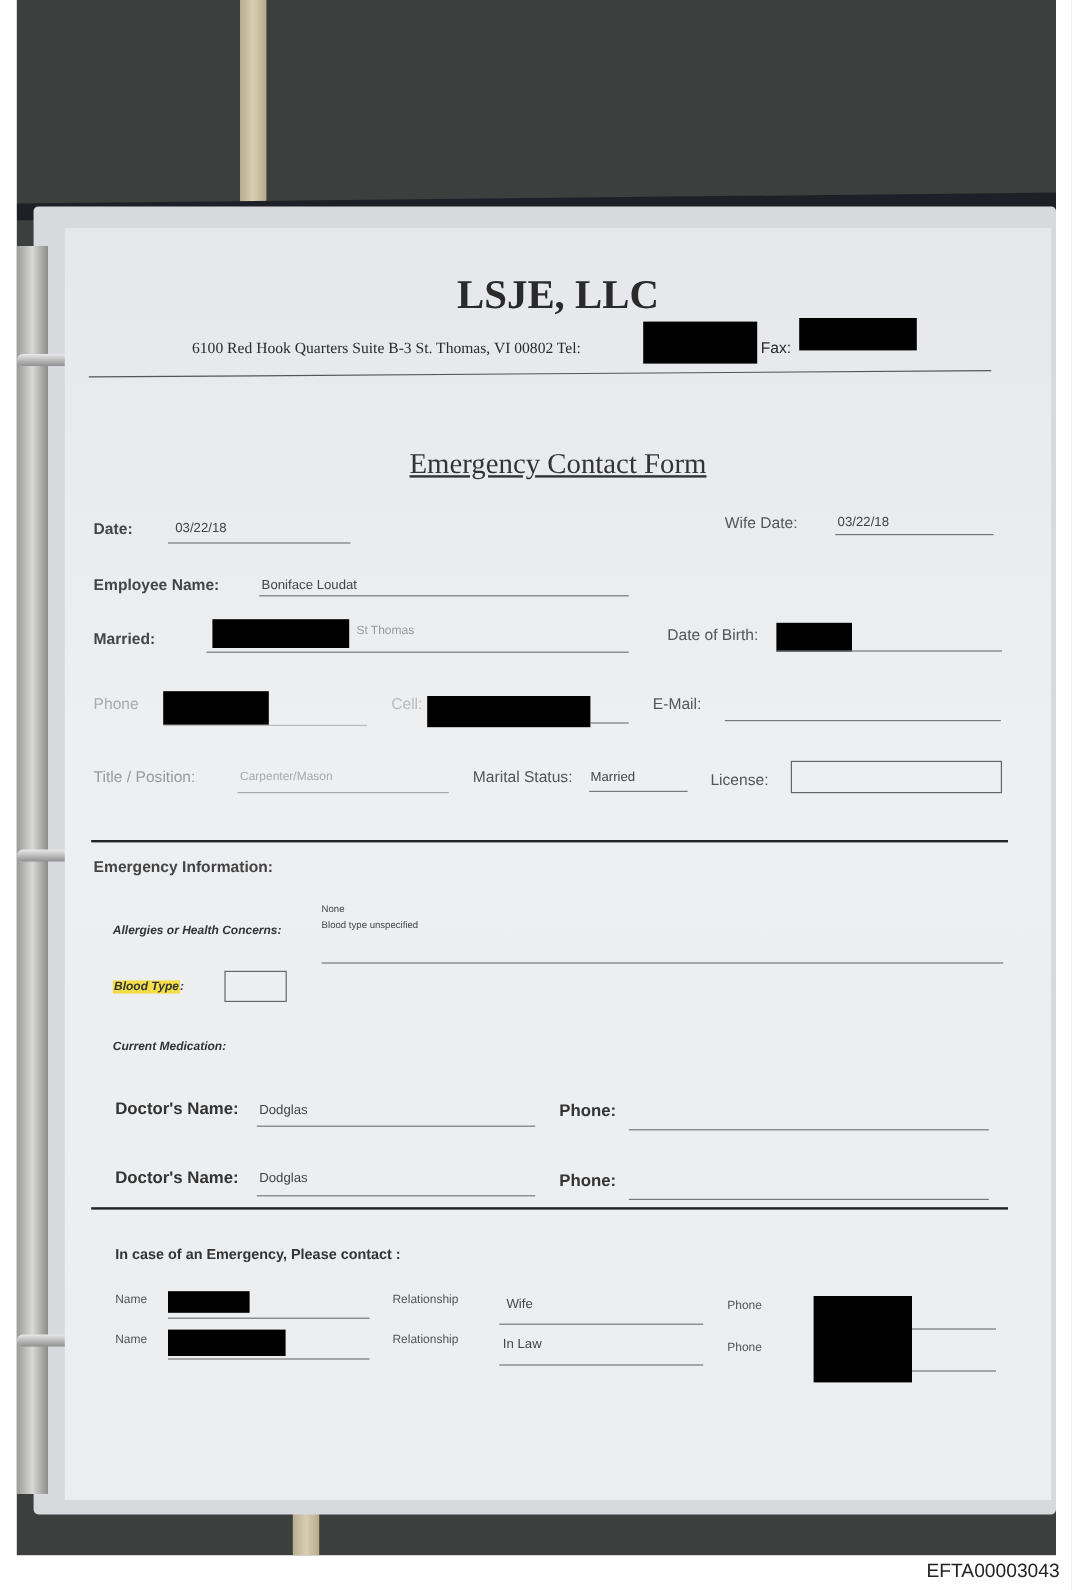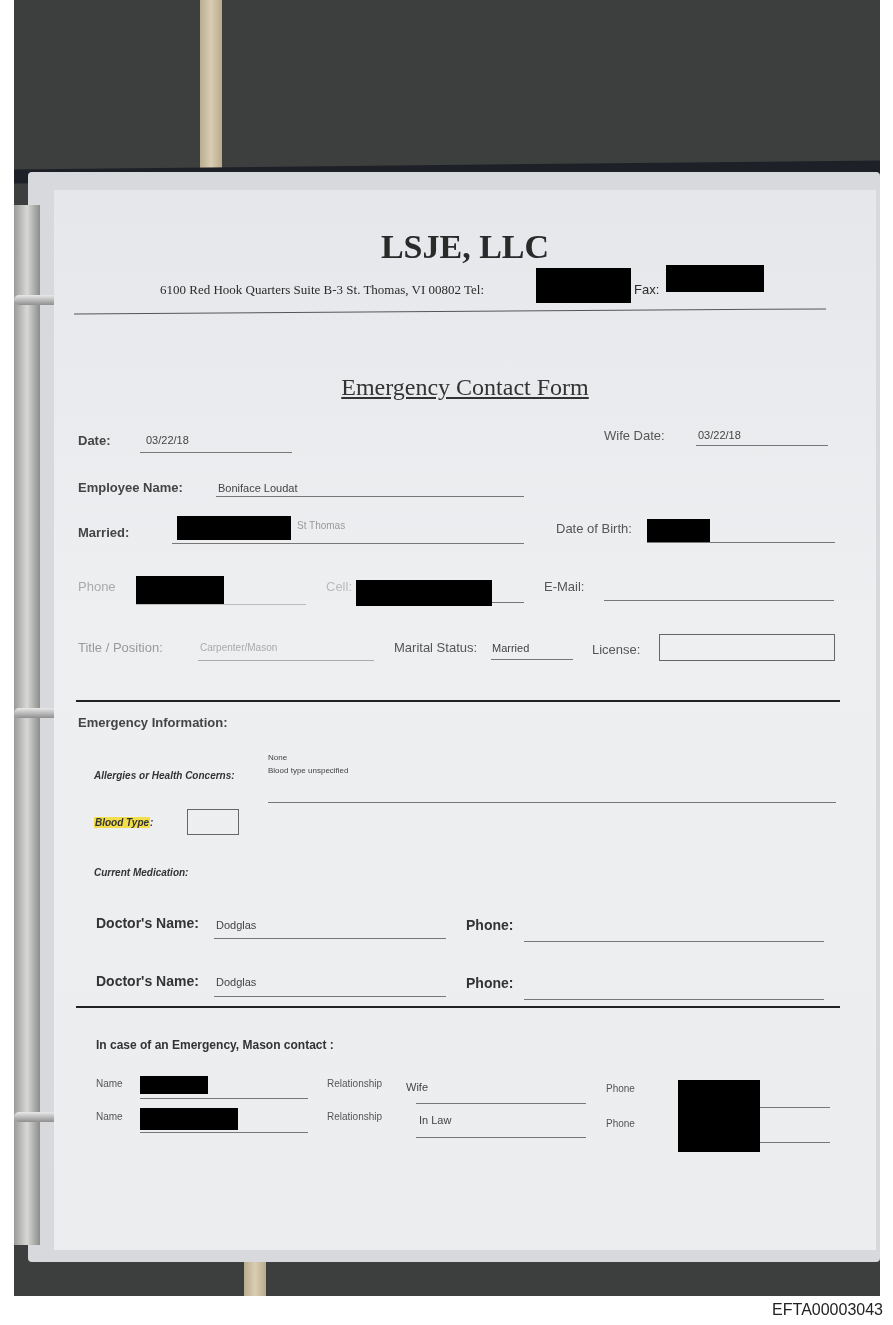--- a/index.html
+++ b/index.html
@@ -168,27 +168,27 @@
     <div class="line" style="left:470px;top:751px;width:300px"></div>
 
     <div class="lbl big" style="left:42px;top:783px">Doctor's Name:</div>
     <div class="val" style="left:162px;top:786px">Dodglas</div>
     <div class="line" style="left:160px;top:806px;width:232px"></div>
     <div class="lbl big" style="left:412px;top:785px">Phone:</div>
     <div class="line" style="left:470px;top:809px;width:300px"></div>
 
     <div class="rule thick" style="left:22px;top:816px;width:764px"></div>
 
-    <div class="lbl bold" style="left:42px;top:848px;font-size:12px;color:#333">In case of an Emergency, Mason contact :</div>
+    <div class="lbl bold" style="left:42px;top:848px;font-size:12px;color:#333">In case of an Emergency, Please contact :</div>
 
     <div class="val" style="left:42px;top:888px;font-size:10px;color:#555">Name</div>
     <div class="redact" style="left:86px;top:886px;width:68px;height:18px"></div>
     <div class="line" style="left:86px;top:908px;width:168px"></div>
     <div class="val" style="left:273px;top:888px;font-size:10px;color:#555">Relationship</div>
-    <div class="val" style="left:352px;top:891px">Wife</div>
+    <div class="val" style="left:368px;top:891px">Wife</div>
     <div class="line" style="left:362px;top:913px;width:170px"></div>
     <div class="val" style="left:552px;top:893px;font-size:10px;color:#555">Phone</div>
     <div class="line" style="left:690px;top:917px;width:86px"></div>
 
     <div class="val" style="left:42px;top:921px;font-size:10px;color:#555">Name</div>
     <div class="redact" style="left:86px;top:918px;width:98px;height:22px"></div>
     <div class="line" style="left:86px;top:942px;width:168px"></div>
     <div class="val" style="left:273px;top:921px;font-size:10px;color:#555">Relationship</div>
     <div class="val" style="left:365px;top:924px">In Law</div>
     <div class="line" style="left:362px;top:947px;width:170px"></div>

